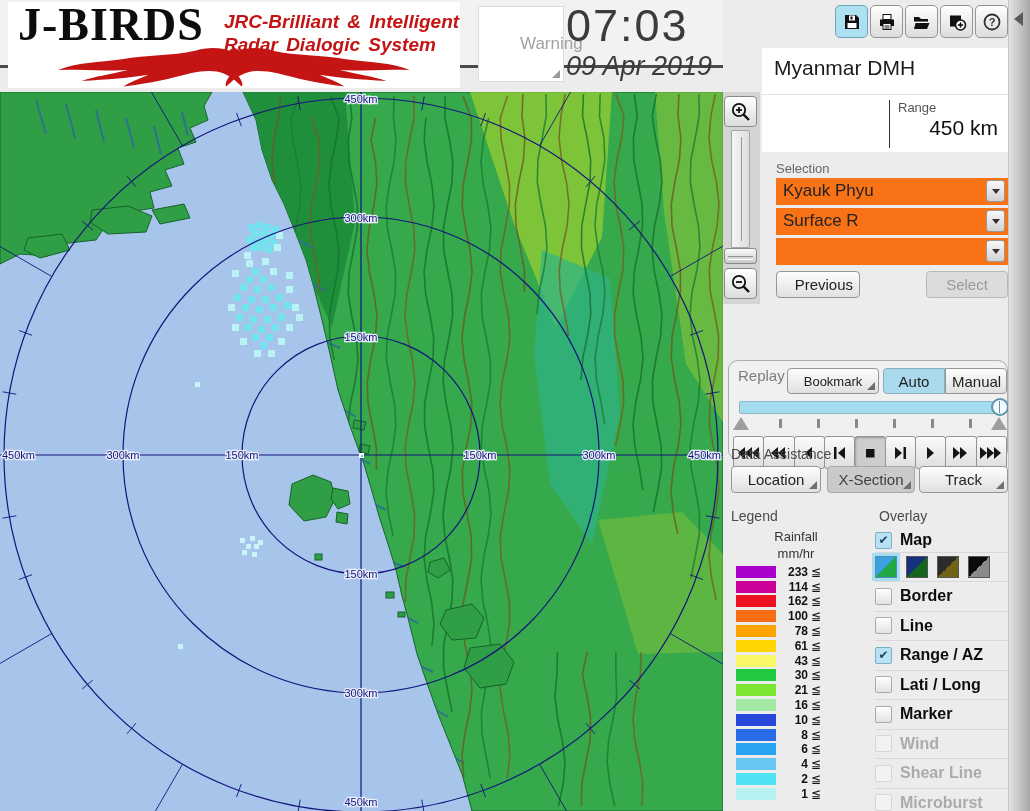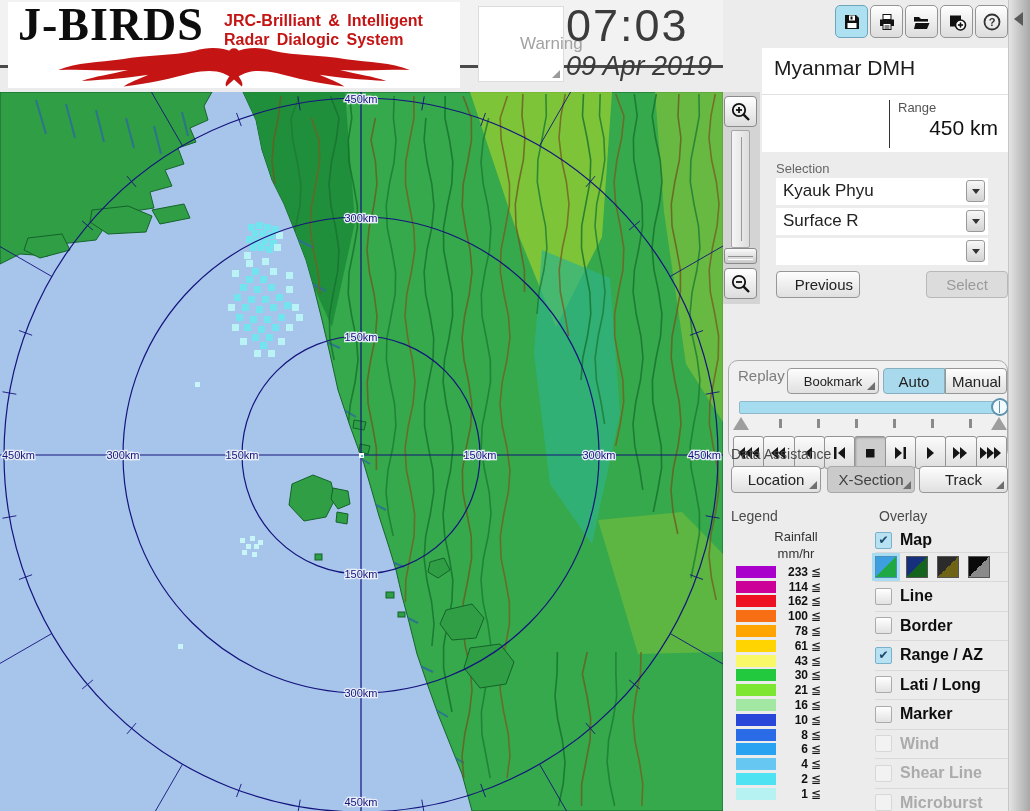--- a/index.html
+++ b/index.html
@@ -3,21 +3,21 @@
 <meta charset="utf-8">
 <style>
   html,body{margin:0;padding:0;background:#888;}
   *{box-sizing:border-box;font-family:"Liberation Sans",sans-serif;}
   .app{position:relative;width:1030px;height:811px;background:#ececec;overflow:hidden;}
 
   
   .header{position:absolute;left:0;top:0;width:758px;height:68px;background:#f2f2f2;border-bottom:3px solid #4a4a4a;}
   .logo-box{position:absolute;left:8px;top:2px;width:452px;height:86px;background:#fff;}
   .logo-title{position:absolute;left:10px;top:-4px;font-family:"Liberation Serif",serif;font-weight:bold;font-size:46px;color:#0d0d0d;letter-spacing:1px;}
-  .logo-tag{position:absolute;left:216px;top:9px;color:#c41414;font-weight:bold;font-size:16px;line-height:1.2;word-spacing:3px;}
+  .logo-tag{position:absolute;left:216px;top:9px;color:#c41414;font-weight:bold;font-style:italic;font-size:19px;line-height:1.2;word-spacing:3px;}
   .eagle{position:absolute;left:6px;top:44px;}
   .warning-btn{position:absolute;left:478px;top:6px;width:86px;height:76px;background:#fff;border:1px solid #dcdcdc;color:#a2a2a2;font-size:17px;cursor:pointer;padding-left:41px;}
   .corner::after{content:"";position:absolute;right:3px;bottom:3px;width:0;height:0;border-left:8px solid transparent;border-bottom:8px solid #6f6f6f;}
   .corner-lt::after{border-bottom-color:#9a9a9a;}
   .time-big{position:absolute;left:566px;top:0px;font-size:45px;color:#3b3b3b;letter-spacing:2px;}
   .date-big{position:absolute;left:566px;top:51px;font-size:27px;color:#3b3b3b;font-style:italic;}
   .tz-btn{position:absolute;left:723px;width:33px;height:38px;border:1px solid #999;font-size:12px;font-weight:bold;color:#222;display:flex;align-items:center;justify-content:center;cursor:pointer;background:linear-gradient(#fcfcfc,#ddd);}
   .tz-utc{top:8px;border-radius:5px 5px 0 0;}
   .tz-mmt{top:46px;border-radius:0 0 5px 5px;background:#a9d9ec;border-color:#8aa8b5;}
 
@@ -25,21 +25,21 @@
   .panel{position:absolute;left:723px;top:0;width:285px;height:811px;background:#ececec;}
   .tool-btn{position:absolute;top:5px;width:33px;height:33px;border:1px solid #949494;border-radius:5px;background:linear-gradient(#fff,#dcdcdc);display:flex;align-items:center;justify-content:center;cursor:pointer;padding:0;}
   .tool-sel{background:#ade0f0;border-color:#6fa5bb;}
   .whitebox{position:absolute;left:39px;top:48px;width:246px;height:104px;background:#fff;}
   .station-title{position:absolute;left:12px;top:8px;font-size:21px;color:#1c1c1c;}
   .box-hr{position:absolute;left:0;top:46px;width:100%;height:1px;background:#e0e0e0;}
   .range-divider{position:absolute;left:127px;top:52px;width:1px;height:48px;background:#333;}
   .range-label{position:absolute;left:136px;top:52px;font-size:13px;color:#555;}
   .range-value{position:absolute;right:10px;top:68px;font-size:21px;color:#111;}
   .sec-label{position:absolute;font-size:13px;color:#666;}
-  .dropdown{position:absolute;left:53px;width:212px;height:27px;background:#ffffff;}
+  .dropdown{position:absolute;left:53px;width:232px;height:27px;background:#f97316;}
   .dd-text{position:absolute;left:7px;top:3px;font-size:17px;color:#222;}
   .dd-btn{position:absolute;right:3px;top:2px;width:19px;height:22px;border:1px solid #999;border-radius:3px;background:linear-gradient(#f8f8f8,#d2d2d2);cursor:pointer;display:flex;align-items:center;justify-content:center;padding:0;}
   .dd-arrow{width:0;height:0;border-left:4px solid transparent;border-right:4px solid transparent;border-top:5px solid #333;}
   .btn{border:1px solid #979797;border-radius:4px;background:linear-gradient(#fdfdfd,#e0e0e0);font-size:15px;color:#222;cursor:pointer;position:absolute;}
   .btn-disabled{background:#cacaca;color:#404040;border-color:#a8a8a8;cursor:default;}
   .btn-blue{background:#a9d9ed;border-color:#87aebe;}
   .prev-btn{left:53px;top:271px;width:84px;height:27px;text-align:right;}
   .select-btn{left:203px;top:271px;width:82px;height:27px;background:#dcdcdc;color:#9a9a9a;border-color:#b8b8b8;}
 
   
@@ -568,25 +568,25 @@
           <span class="ov-label">Map</span>
         </div>
         <div class="ov-styles sep">
           <span class="stylesw sel" style="background: linear-gradient(135deg, rgb(61, 159, 224) 50%, rgb(31, 168, 68) 50%);"></span>
           <span class="stylesw" style="background: linear-gradient(135deg, rgb(22, 48, 126) 50%, rgb(20, 100, 30) 50%);"></span>
           <span class="stylesw" style="background: linear-gradient(135deg, rgb(43, 43, 43) 50%, rgb(111, 99, 21) 50%);"></span>
           <span class="stylesw" style="background: linear-gradient(135deg, rgb(10, 10, 10) 50%, rgb(138, 138, 138) 50%);"></span>
         </div>
         <div class="ov-row sep">
           <span class="cbx"></span>
+          <span class="ov-label">Border</span>
+        </div>
+        <div class="ov-row sep">
+          <span class="cbx"></span>
           <span class="ov-label">Line</span>
-        </div>
-        <div class="ov-row sep">
-          <span class="cbx"></span>
-          <span class="ov-label">Border</span>
         </div>
         <div class="ov-row sep">
           <span class="cbx on">✔</span>
           <span class="ov-label">Range / AZ</span>
         </div>
         <div class="ov-row sep">
           <span class="cbx"></span>
           <span class="ov-label">Lati / Long</span>
         </div>
         <div class="ov-row sep">

